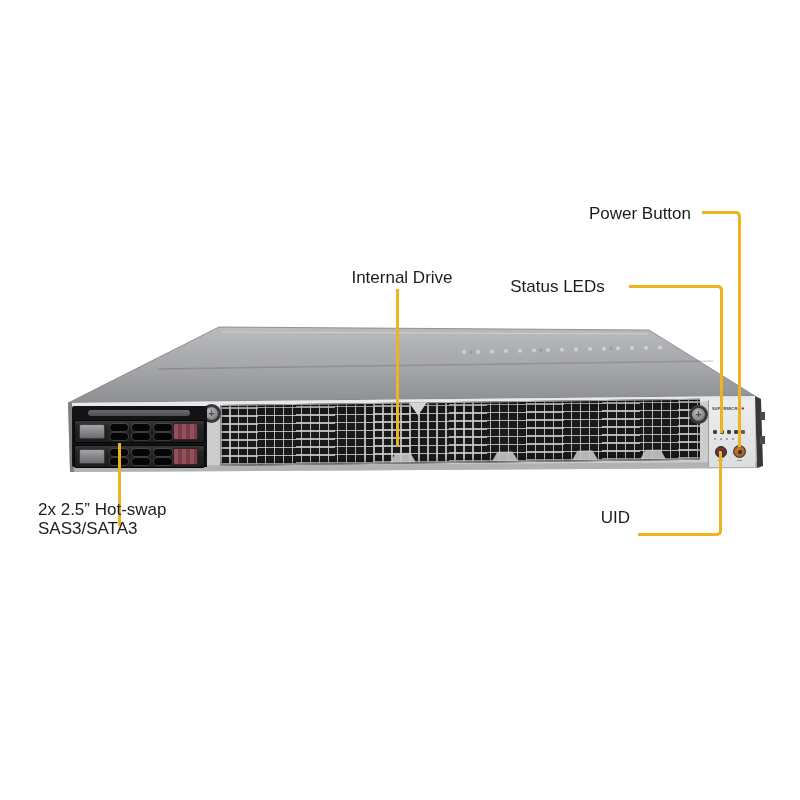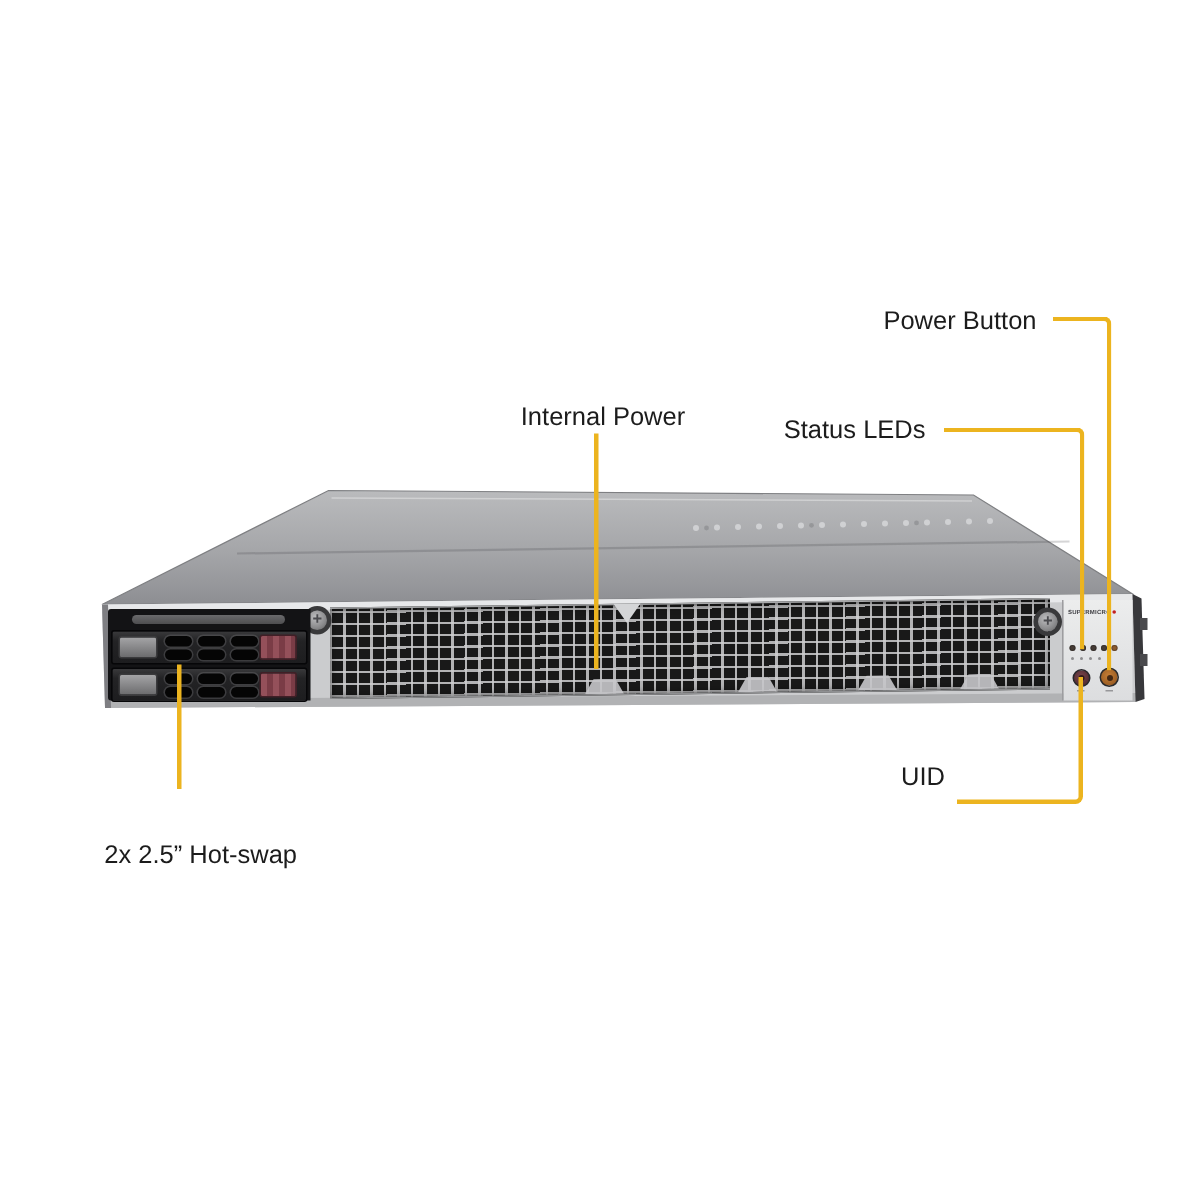--- a/index.html
+++ b/index.html
@@ -122,24 +122,24 @@
   .co-uid {
     left:630px; top:451px; width:84px; height:85px;
     border-bottom:3px solid #ECB41F; border-right:3px solid #ECB41F; border-bottom-right-radius:5px;
   }
   .co-fans  { left:388px; top:289px; width:3px; height:157px; background:#ECB41F; }
   .co-drives{ left:110px; top:443px; width:3px; height:83px;  background:#ECB41F; }
 
   
   .lbl { position:absolute; z-index:6; font-size:17px; line-height:19px; color:#1c1c1c; }
   .lbl-power  { left:560px; top:204px; width:123px; text-align:right; }
-  .lbl-status { left:490px; top:277px; width:119px; text-align:right; }
+  .lbl-status { left:490px; top:277px; width:119px; text-align:center; }
   .lbl-fans   { left:329px; top:268px; width:130px; text-align:center; }
   .lbl-uid    { left:540px; top:508px; width:82px;  text-align:right; }
-  .lbl-drives { left:30px;  top:560px; width:160px; text-align:right; }
+  .lbl-drives { left:30px;  top:500px; width:160px; text-align:left; }
 </style>
 </head>
 <body>
 
 <div class="canvas">
 
   <svg class="chassis-svg" width="800" height="800" viewBox="0 0 800 800">
     <defs>
       <linearGradient id="lidGrad" x1="0" y1="0" x2="0" y2="1">
         <stop offset="0" stop-color="#babbbd"></stop>
@@ -253,19 +253,20 @@
   </div>
 
   <div class="callout co-power"></div>
   <div class="callout co-status"></div>
   <div class="callout co-uid"></div>
   <div class="callout co-fans"></div>
   <div class="callout co-drives"></div>
 
   <div class="lbl lbl-power">Power Button</div>
   <div class="lbl lbl-status">Status LEDs</div>
-  <div class="lbl lbl-fans">Internal Power</div>
+  <div class="lbl lbl-fans">Internal Drive</div>
   <div class="lbl lbl-uid">UID</div>
   <div class="lbl lbl-drives">
     <div>2x 2.5” Hot-swap</div>
+    <div>SAS3/SATA3</div>
   </div>
 
 </div>
 
 </body></html>

